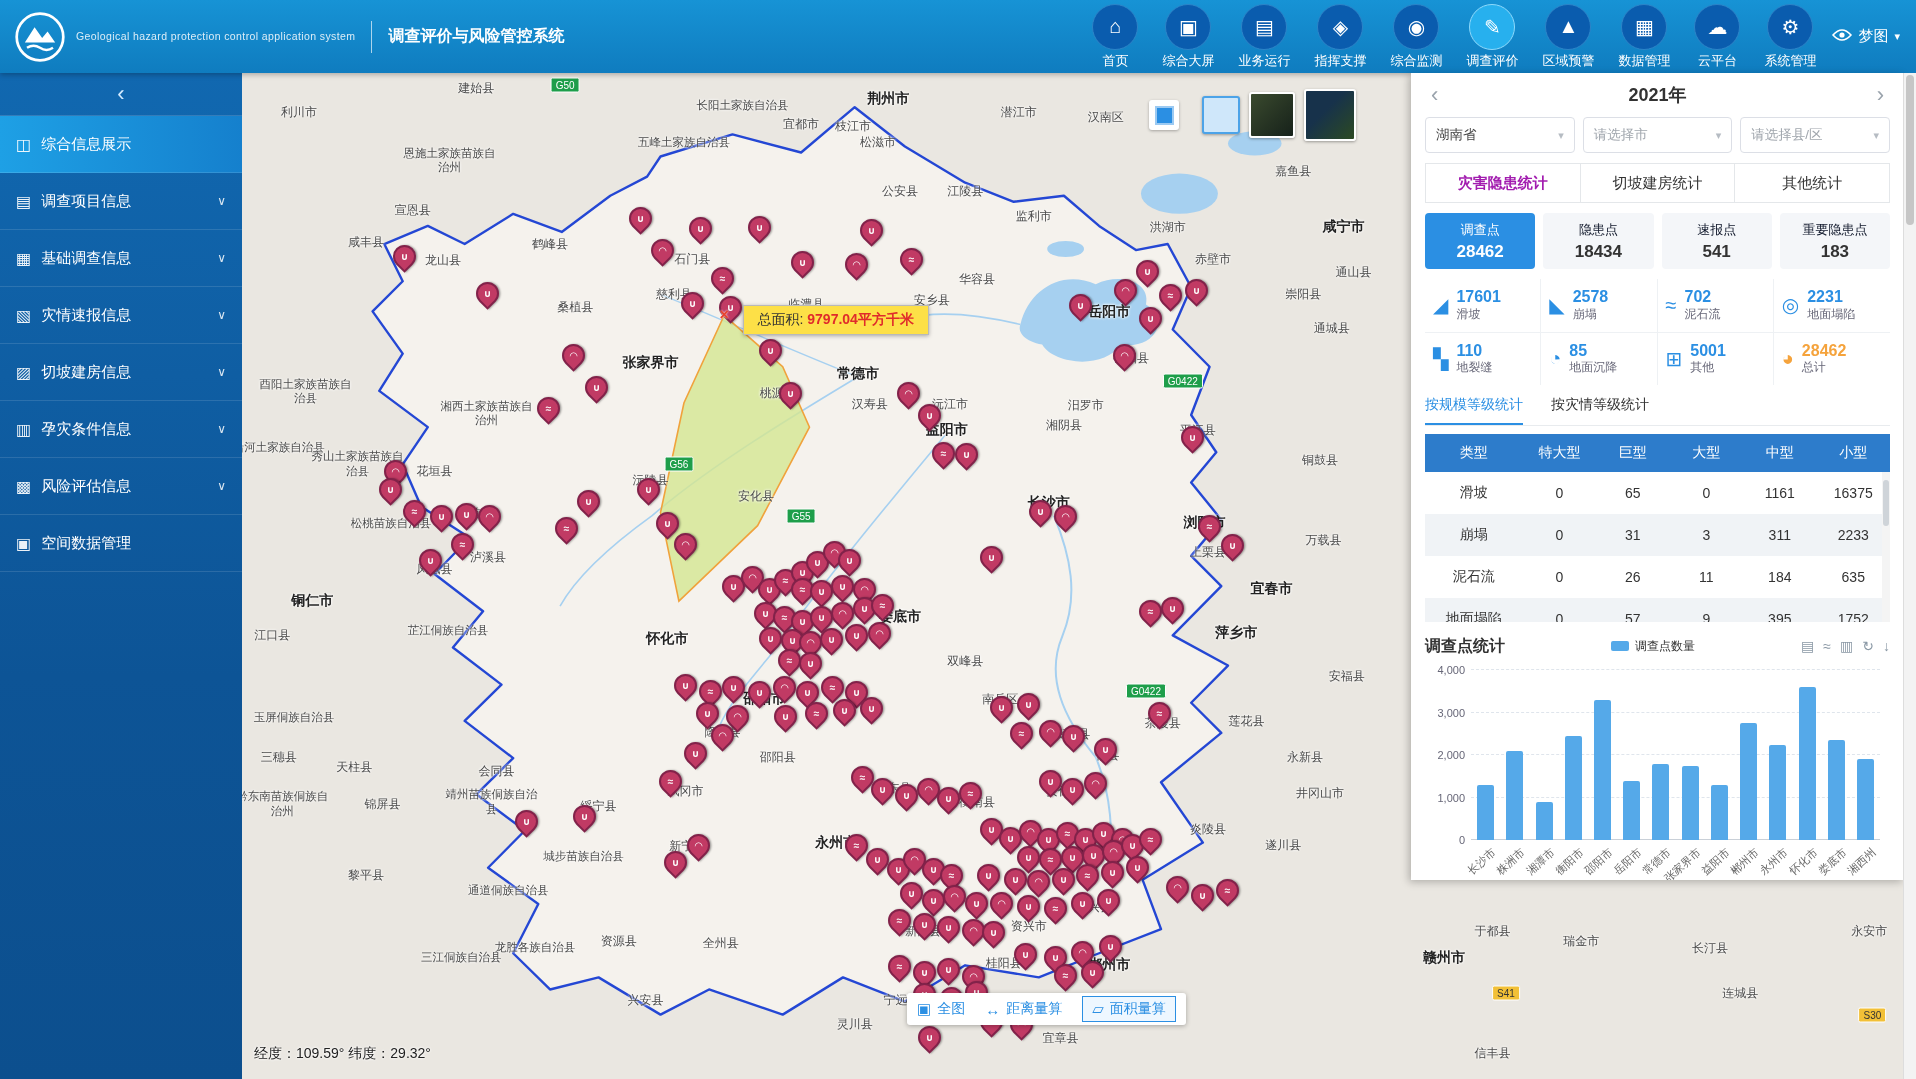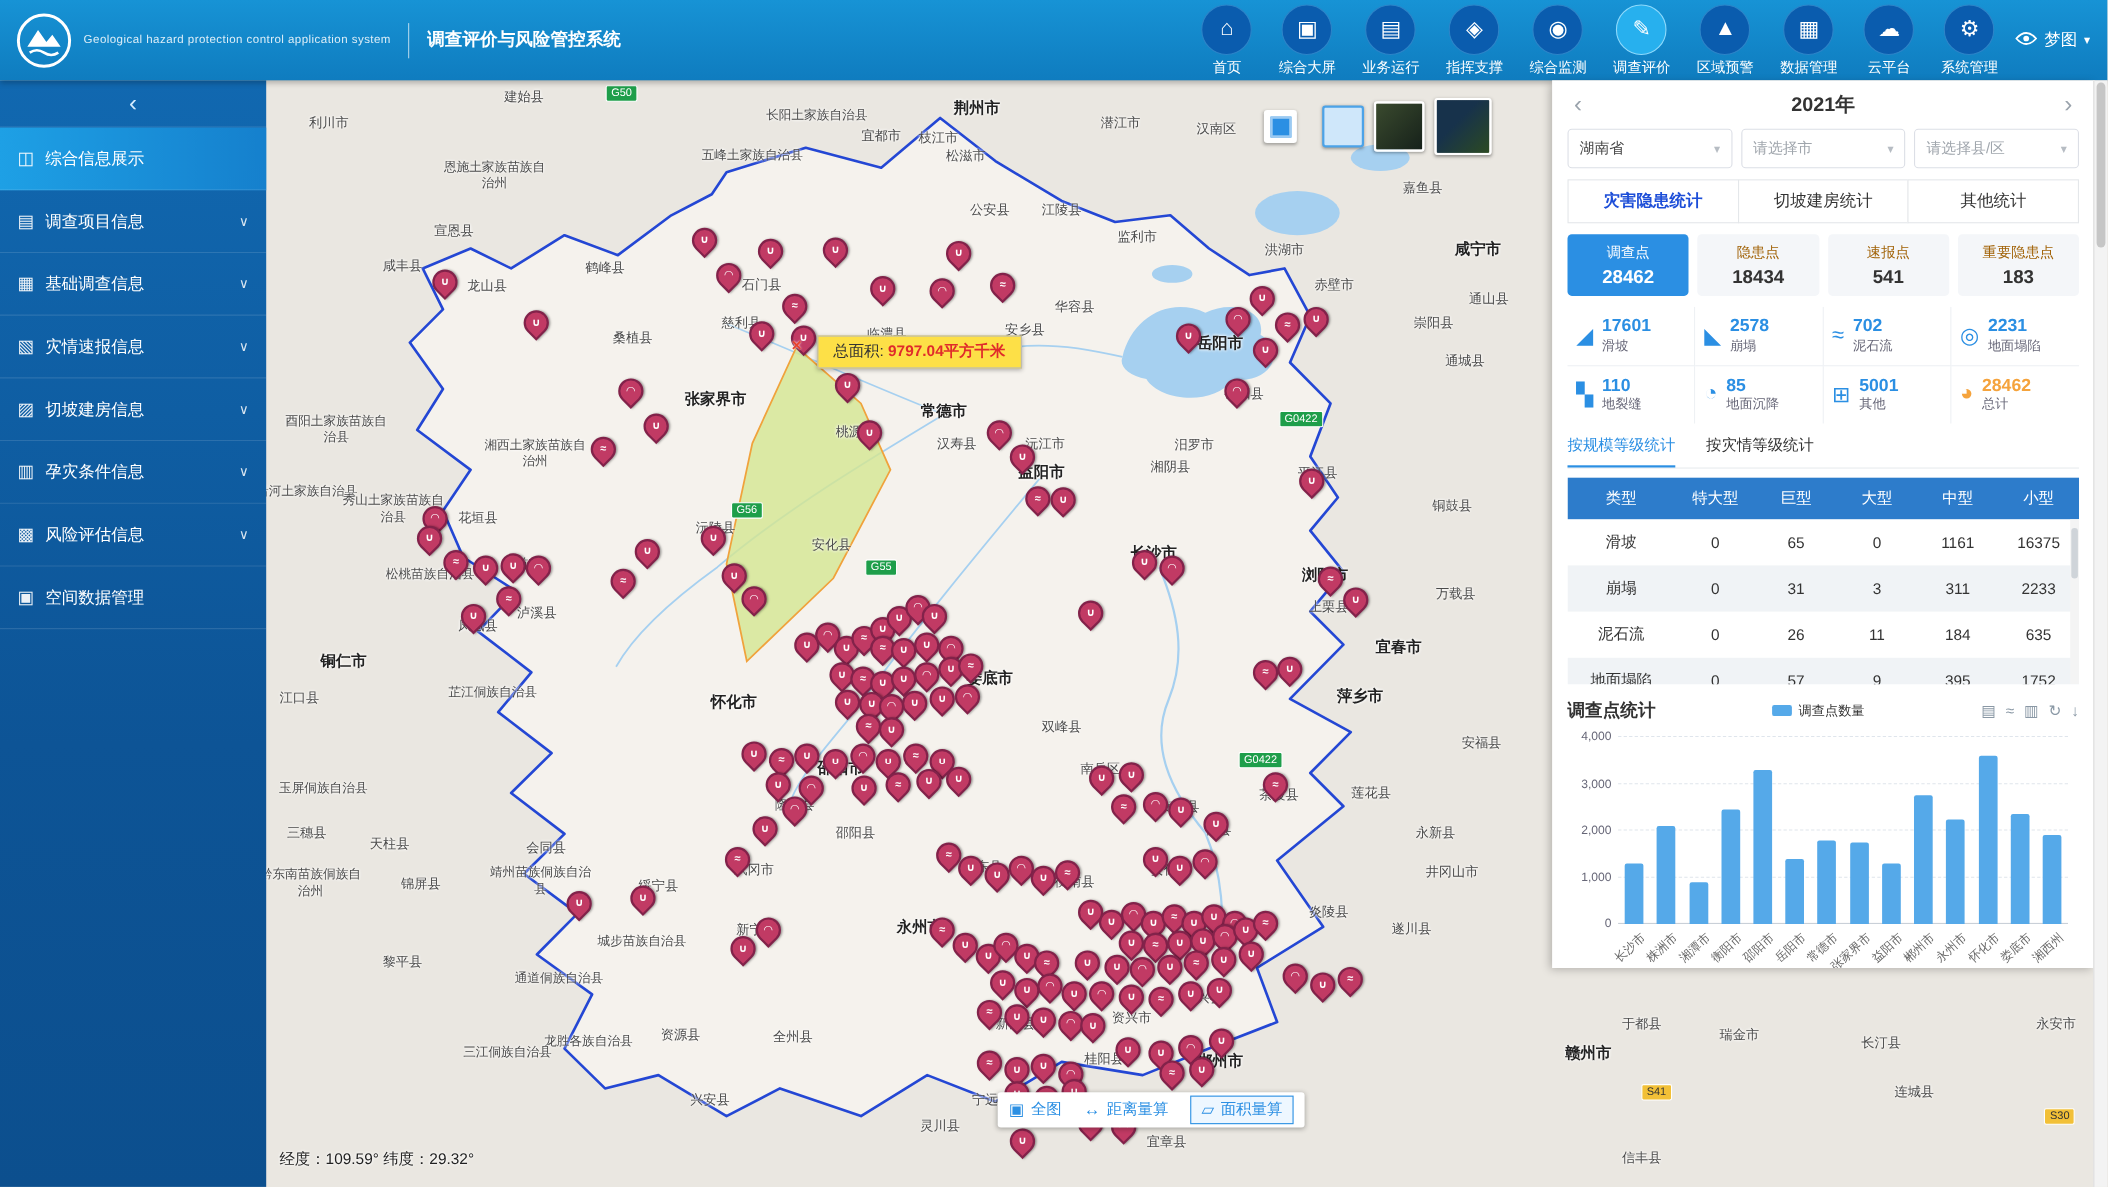--- a/index.html
+++ b/index.html
@@ -81,25 +81,25 @@
   .yr-arrow{color:#9aa3ac;font-size:22px;cursor:pointer;padding:0 6px}
   .sel-row{display:flex;gap:8px;margin-bottom:10px}
   .sel{flex:1;height:34px;border:1px solid #dcdfe6;border-radius:4px;display:flex;align-items:center;
        justify-content:space-between;padding:0 10px;font-size:13.5px;color:#a0a6ad;cursor:pointer;background:#fff}
   .sel.filled{color:#444}
   .sel-caret{color:#b6bcc3;font-size:11px}
   .ptabs{display:flex;margin-bottom:10px}
   .ptab{flex:1;height:38px;line-height:38px;text-align:center;font-size:15px;color:#333;
         border:1px solid #e4e7ea;margin-left:-1px;cursor:pointer;background:#fff}
   .ptab:first-child{margin-left:0}
-  .ptab.active{color:#1d4ed8;font-weight:bold}
+  .ptab.active{color:#a21caf;font-weight:bold}
   .sb-row{display:flex;gap:8px;margin-bottom:10px}
   .statbox{flex:1;height:56px;border-radius:4px;background:#f4f6f9;display:flex;flex-direction:column;
            align-items:center;justify-content:center;gap:3px;cursor:pointer}
-  .statbox .sb-lb{font-size:13px;color:#a16207}
+  .statbox .sb-lb{font-size:13px;color:#0f172a}
   .statbox .sb-val{font-size:17px;font-weight:bold;color:#333}
   .statbox.active{background:#2b8fe3}
   .statbox.active .sb-lb,.statbox.active .sb-val{color:#fff}
   .tgrid{display:grid;grid-template-columns:repeat(4,1fr);margin-bottom:6px}
   .tcell{display:flex;align-items:center;gap:8px;padding:9px 4px 9px 8px;border-right:1px solid #eef1f4;
          border-bottom:1px solid #eef1f4}
   .tcell:nth-child(4n){border-right:none}
   .tcell:nth-child(n+5){border-bottom:none}
   .t-ic{font-size:20px;color:#2b8fe3}
   .t-val{font-size:16px;font-weight:bold;color:#2b8fe3;line-height:1.1}

